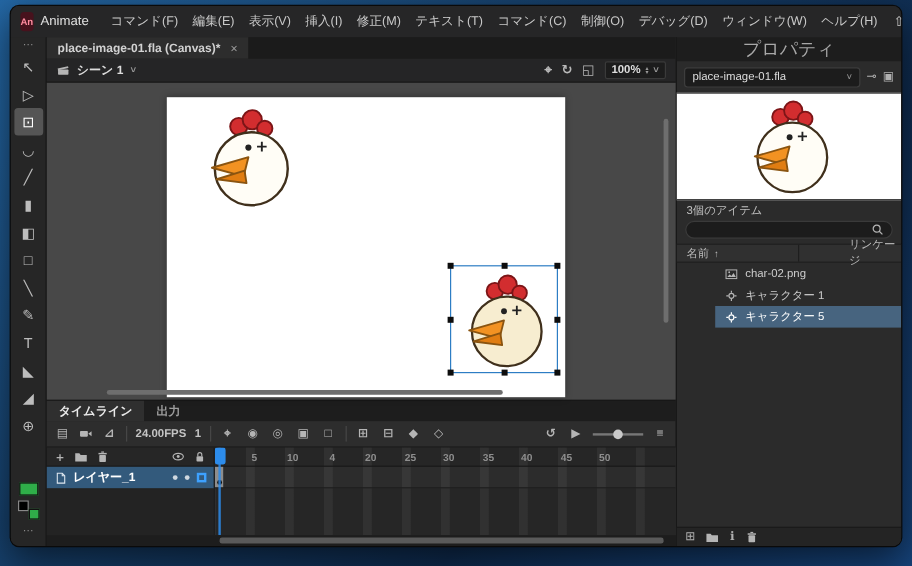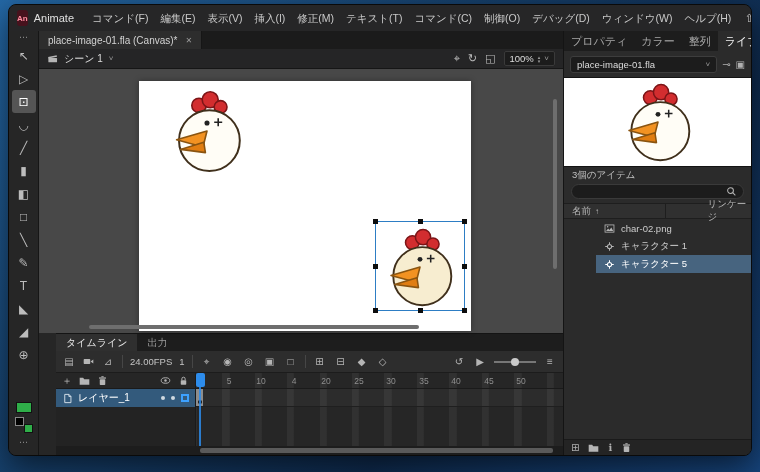--- a/index.html
+++ b/index.html
@@ -28,21 +28,21 @@
   .toolbar { width:30px; background:#262626; border-right:1px solid #161616; display:flex; flex-direction:column; align-items:center; padding:1px 0 6px; flex:0 0 auto; }
   .t-dots { font-size:9px; color:#8a8a8a; height:12px; line-height:10px; }
   .tool { width:24px; height:23px; display:flex; align-items:center; justify-content:center; font-size:12px; color:#bdbdbd; border-radius:3px; }
   .tool.active { background:#555; color:#fff; }
   .colors { margin-top:auto; display:flex; flex-direction:column; align-items:center; gap:4px; }
   .swatch-fill-main { width:16px; height:11px; border:1px solid #111; }
   .swatch-pair { position:relative; width:18px; height:16px; }
   .swatch-pair .stroke { position:absolute; left:0; top:0; width:9px; height:9px; border:1px solid #888; }
   .swatch-pair .fill { position:absolute; right:0; bottom:0; width:9px; height:9px; border:1px solid #111; }
   
-  .center { flex:1; display:flex; flex-direction:column; min-width:0; }
+  .center { flex:1; display:flex; flex-direction:column; min-width:0;font-weight:bold; }
   .tabbar { height:18px; background:#1b1b1b; display:flex; align-items:flex-end; flex:0 0 auto; }
   .doc-tab { height:18px; background:#2d2d2d; display:flex; align-items:center; gap:8px; padding:0 9px; font-size:10px; color:#d2d2d2; border-right:1px solid #161616; }
   .doc-close { color:#9a9a9a; font-size:8px; }
   .scenebar { height:20px; background:#252526; border-bottom:1px solid #161616; display:flex; align-items:center; padding:0 8px; gap:6px; flex:0 0 auto; }
   .scene-label { font-size:10px; color:#dcdcdc; }
   .chev { font-size:8px; color:#9a9a9a; }
   .sb-right { margin-left:auto; display:flex; align-items:center; gap:8px; }
   .sb-ic { font-size:11px; color:#b9b9b9; }
   .zoom-box { display:flex; align-items:center; gap:4px; background:#1c1c1c; border:1px solid #3a3a3a; border-radius:2px; height:15px; padding:0 5px; }
   .zoom-val { font-size:9.5px; color:#ddd; }
@@ -55,21 +55,21 @@
   .chick1 { position:absolute; left:28px; top:6px; width:80px; height:88px; }
   .sel-box { position:absolute; left:236px; top:140px; width:90px; height:90px; border:1px solid #2d7dc4; }
   .sel-box .chicken { position:absolute; left:5px; top:3px; width:78px; height:84px; }
   .h { position:absolute; width:5px; height:5px; background:#0d0d0d; }
   .h.tl{left:-3px;top:-3px} .h.tm{left:50%;margin-left:-2px;top:-3px} .h.tr{right:-3px;top:-3px}
   .h.ml{left:-3px;top:50%;margin-top:-2px} .h.mr{right:-3px;top:50%;margin-top:-2px}
   .h.bl{left:-3px;bottom:-3px} .h.bm{left:50%;margin-left:-2px;bottom:-3px} .h.br{right:-3px;bottom:-3px}
   .hscroll { position:absolute; left:50px; bottom:4px; width:330px; height:4px; border-radius:2px; background:#6e6e6e; }
   .vscroll { position:absolute; right:6px; top:30px; width:4px; height:170px; border-radius:2px; background:#6e6e6e; }
   
-  .timeline { height:122px; background:#262626; border-top:1px solid #141414; display:flex; flex-direction:column; flex:0 0 auto;margin-left:17px; }
+  .timeline { height:122px; background:#262626; border-top:1px solid #141414; display:flex; flex-direction:column; flex:0 0 auto; }
   .tl-tabs { height:17px; background:#1d1d1d; display:flex; align-items:flex-end; flex:0 0 auto; }
   .tl-tab { height:17px; padding:0 10px; font-size:10px; display:flex; align-items:center; color:#9c9c9c; }
   .tl-tab.active { background:#2f2f2f; color:#eaeaea; }
   .tl-controls { height:22px; background:#2d2d2d; border-bottom:1px solid #1c1c1c; display:flex; align-items:center; padding:0 6px; gap:7px; flex:0 0 auto; }
   .c-ic { font-size:10px; color:#b5b5b5; width:14px; text-align:center; flex:0 0 auto; }
   .vsep { width:1px; height:13px; background:#464646; flex:0 0 auto; }
   .fps { font-size:9.5px; color:#c4c4c4; white-space:nowrap; }
   .curframe { font-size:9.5px; color:#c4c4c4; }
   .tl-right { margin-left:auto; display:flex; align-items:center; gap:7px; }
   .slider { width:42px; height:2px; background:#777; position:relative; }
@@ -95,21 +95,21 @@
   .layer-row-f { height:18px; background:rgba(255,255,255,.03); border-bottom:1px solid #1f1f1f; position:relative; }
   .keycell { position:absolute; left:0; top:0; width:7px; height:17px; background:#8d8d8d; }
   .keycell:after { content:""; position:absolute; left:1.5px; bottom:2px; width:4px; height:4px; border-radius:50%; background:#111; }
   .playhead-line { position:absolute; left:3px; top:0; bottom:0; width:2px; background:#2d8ceb; opacity:.85; }
   .playhead-cap { position:absolute; left:0; top:0; width:9px; height:14px; background:#2d8ceb; border-radius:2px; }
   .tl-scroll { height:9px; background:#1d1d1d; position:relative; flex:0 0 auto; }
   .tl-thumb { position:absolute; left:144px; right:10px; top:2px; height:5px; border-radius:2px; background:#5a5a5a; }
   
   .rightpanel { width:188px; background:#2b2b2b; border-left:1px solid #141414; display:flex; flex-direction:column; flex:0 0 auto; }
   .rp-tabs { height:20px; background:#1d1d1d; display:flex; align-items:flex-end; }
-  .rp-tab { height:20px; padding:0 7px; display:flex; align-items:center; font-size:11px; color:#a8a8a8; white-space:nowrap; }
+  .rp-tab { height:20px; padding:0 7px; display:flex; align-items:center; font-size:15px; color:#a8a8a8; white-space:nowrap;margin-left:48px; }
   .rp-tab.active { background:#2b2b2b; color:#f2f2f2; }
   .doc-row { height:26px; display:flex; align-items:center; gap:5px; padding:0 6px; }
   .doc-select { flex:1; height:17px; background:#1c1c1c; border:1px solid #3d3d3d; border-radius:3px; display:flex; align-items:center; padding:0 6px; font-size:9.5px; color:#ddd; gap:4px; }
   .doc-select .txt { flex:1; overflow:hidden; white-space:nowrap; }
   .rp-ic { font-size:10px; color:#b0b0b0; }
   .preview { height:90px; background:#ffffff; display:flex; align-items:center; justify-content:center; border-top:1px solid #141414; border-bottom:1px solid #141414; }
   .count-row { height:16px; display:flex; align-items:center; padding:0 8px; font-size:9.5px; color:#c0c0c0; }
   .search-row { height:20px; padding:1px 7px 3px; }
   .search-box { height:15px; background:#1c1c1c; border:1px solid #3a3a3a; border-radius:8px; display:flex; align-items:center; padding:0 6px; }
   .search-box input { flex:1; background:transparent; border:0; outline:0; color:#ddd; font-size:9px; min-width:0; }

